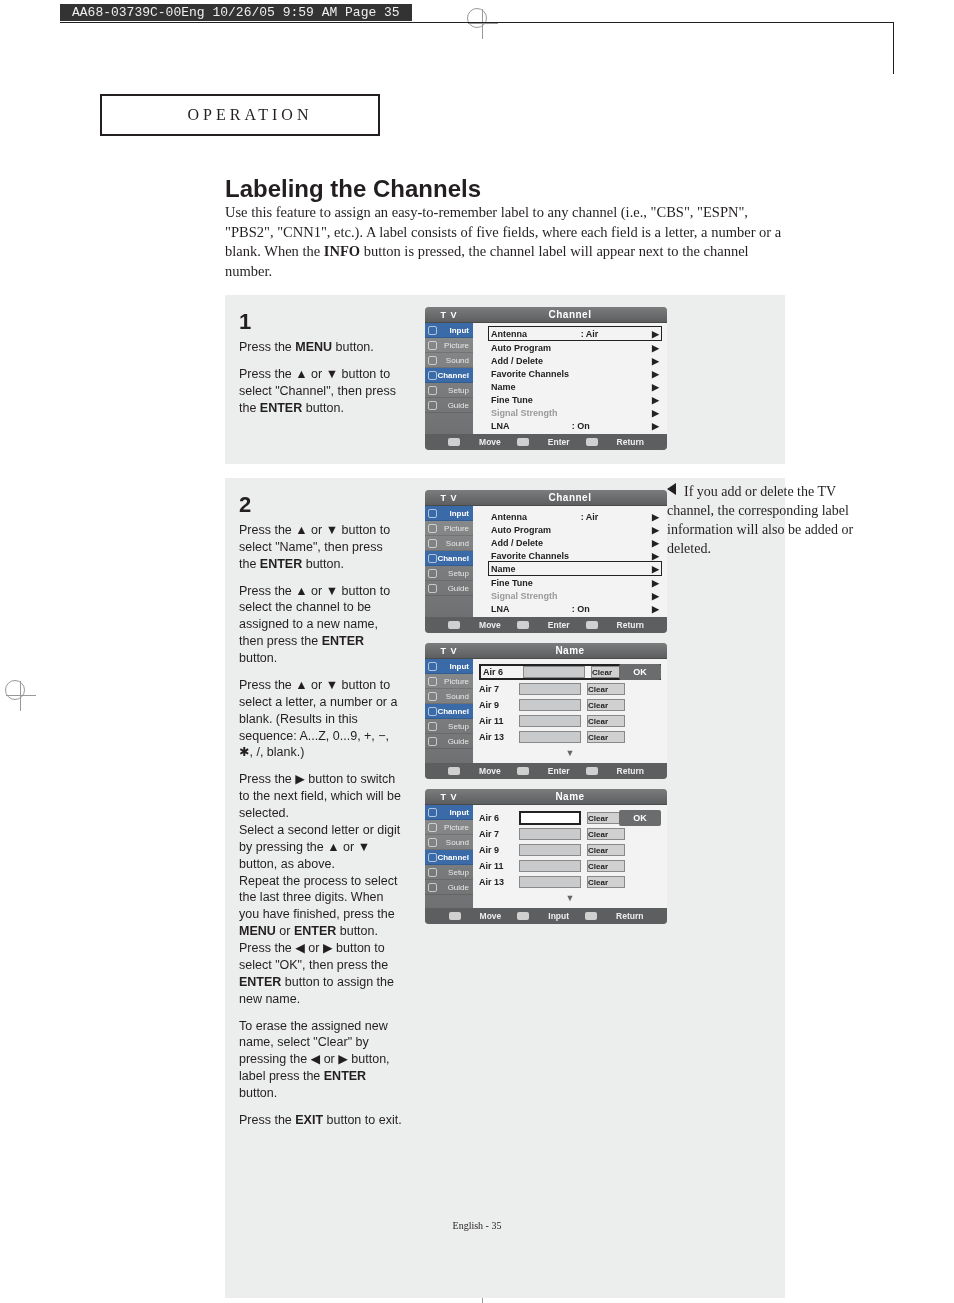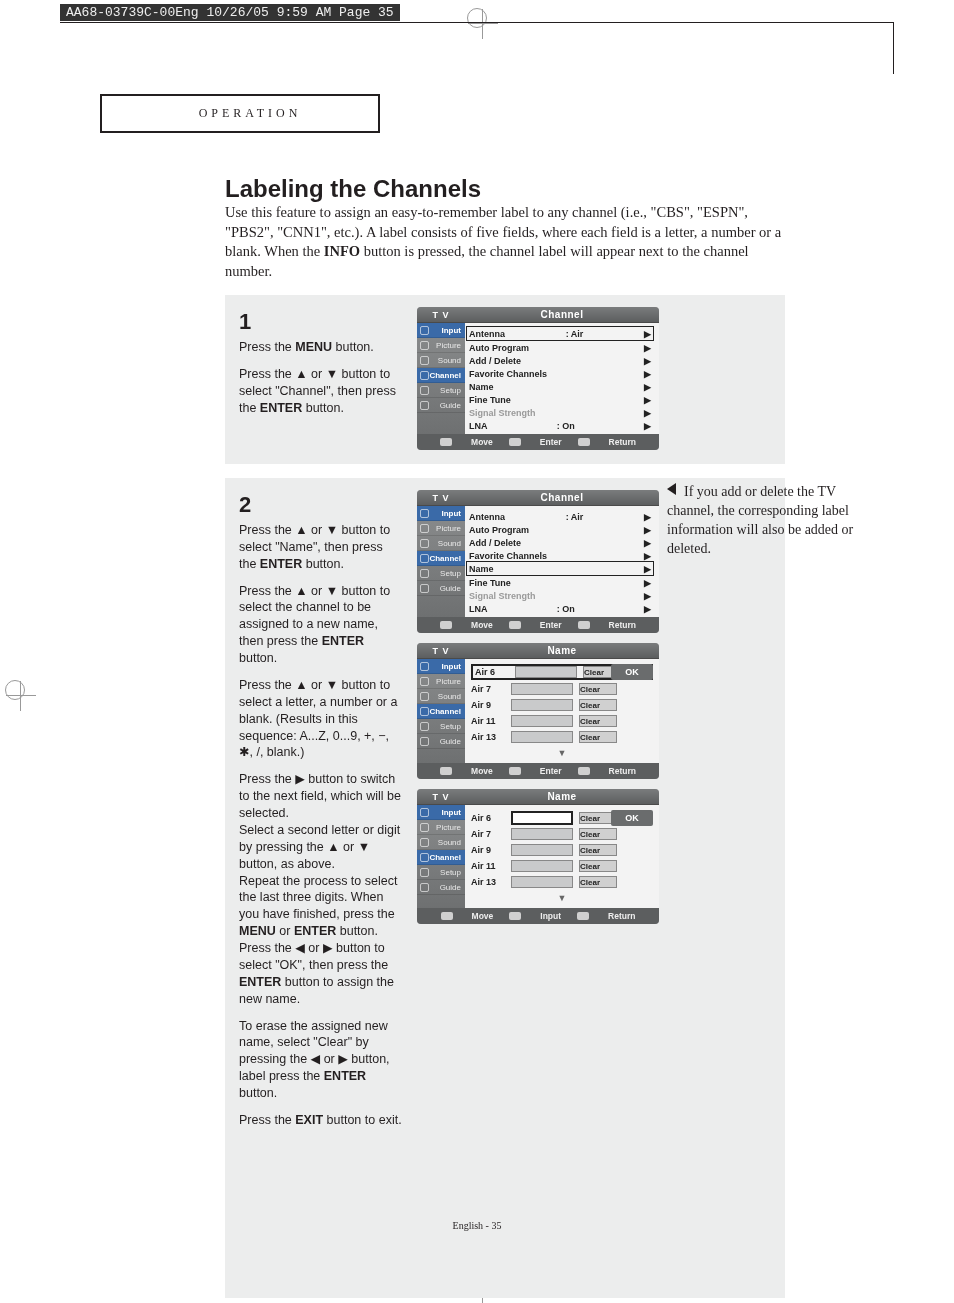--- a/index.html
+++ b/index.html
@@ -12,21 +12,21 @@
     color: #231f20;
   }
   .print-header {
     position: absolute;
     top: 4px; left: 60px;
     font-family: 'Courier New', monospace;
     font-size: 13px;
     color: #888;
     background: #333;
     color: #eee;
-    padding: 1px 6px;
+    padding: 1px 12px;
   }
   .crop-target-top {
     position: absolute;
     top: 0; left: 462px;
     width: 30px; height: 30px;
   }
   .crop-target-bottom {
     position: absolute;
     bottom: 0; left: 462px;
     width: 30px; height: 30px;
@@ -63,21 +63,21 @@
 
   .section-label {
     position: absolute;
     top: 94px; left: 100px;
     border: 2px solid #231f20;
     padding: 10px 40px 10px 60px;
     width: 280px;
     font-family: Georgia, serif;
     font-variant: small-caps;
     letter-spacing: 4px;
-    font-size: 12px;
+    font-size: 16px;
     text-align: center;
   }
 
   .content {
     position: absolute;
     top: 175px; left: 225px;
     width: 560px;
   }
   .page-title {
     font-family: Arial, Helvetica, sans-serif;
@@ -110,20 +110,21 @@
     margin-bottom: 2px;
   }
   .step-text b { font-weight: bold; }
   .step-text p { margin-bottom: 10px; }
   .step-text .last { margin-bottom: 0; }
 
   .screens {
     display: flex;
     flex-direction: column;
     gap: 10px;
+    margin-left: 8px;
   }
 
   .osd {
     width: 242px;
     background: #a8aaab;
     border-radius: 4px;
     font-family: Arial, Helvetica, sans-serif;
     font-size: 9px;
     color: #fff;
     overflow: hidden;
@@ -178,21 +179,21 @@
   .osd-side-item .ico {
     position:absolute; left:3px; top:3px;
     width:9px; height:9px;
     border:1px solid rgba(255,255,255,0.6);
     border-radius:2px;
   }
   .osd-main {
     flex: 1;
     background: #f3f3f3;
     color: #222;
-    padding: 4px 6px 2px 2px;
+    padding: 4px 6px 2px 16px;
   }
   .osd-row {
     display: flex;
     justify-content: space-between;
     align-items: center;
     height: 13px;
     font-size: 9px;
     font-weight: bold;
     color: #222;
     padding: 0 2px;

